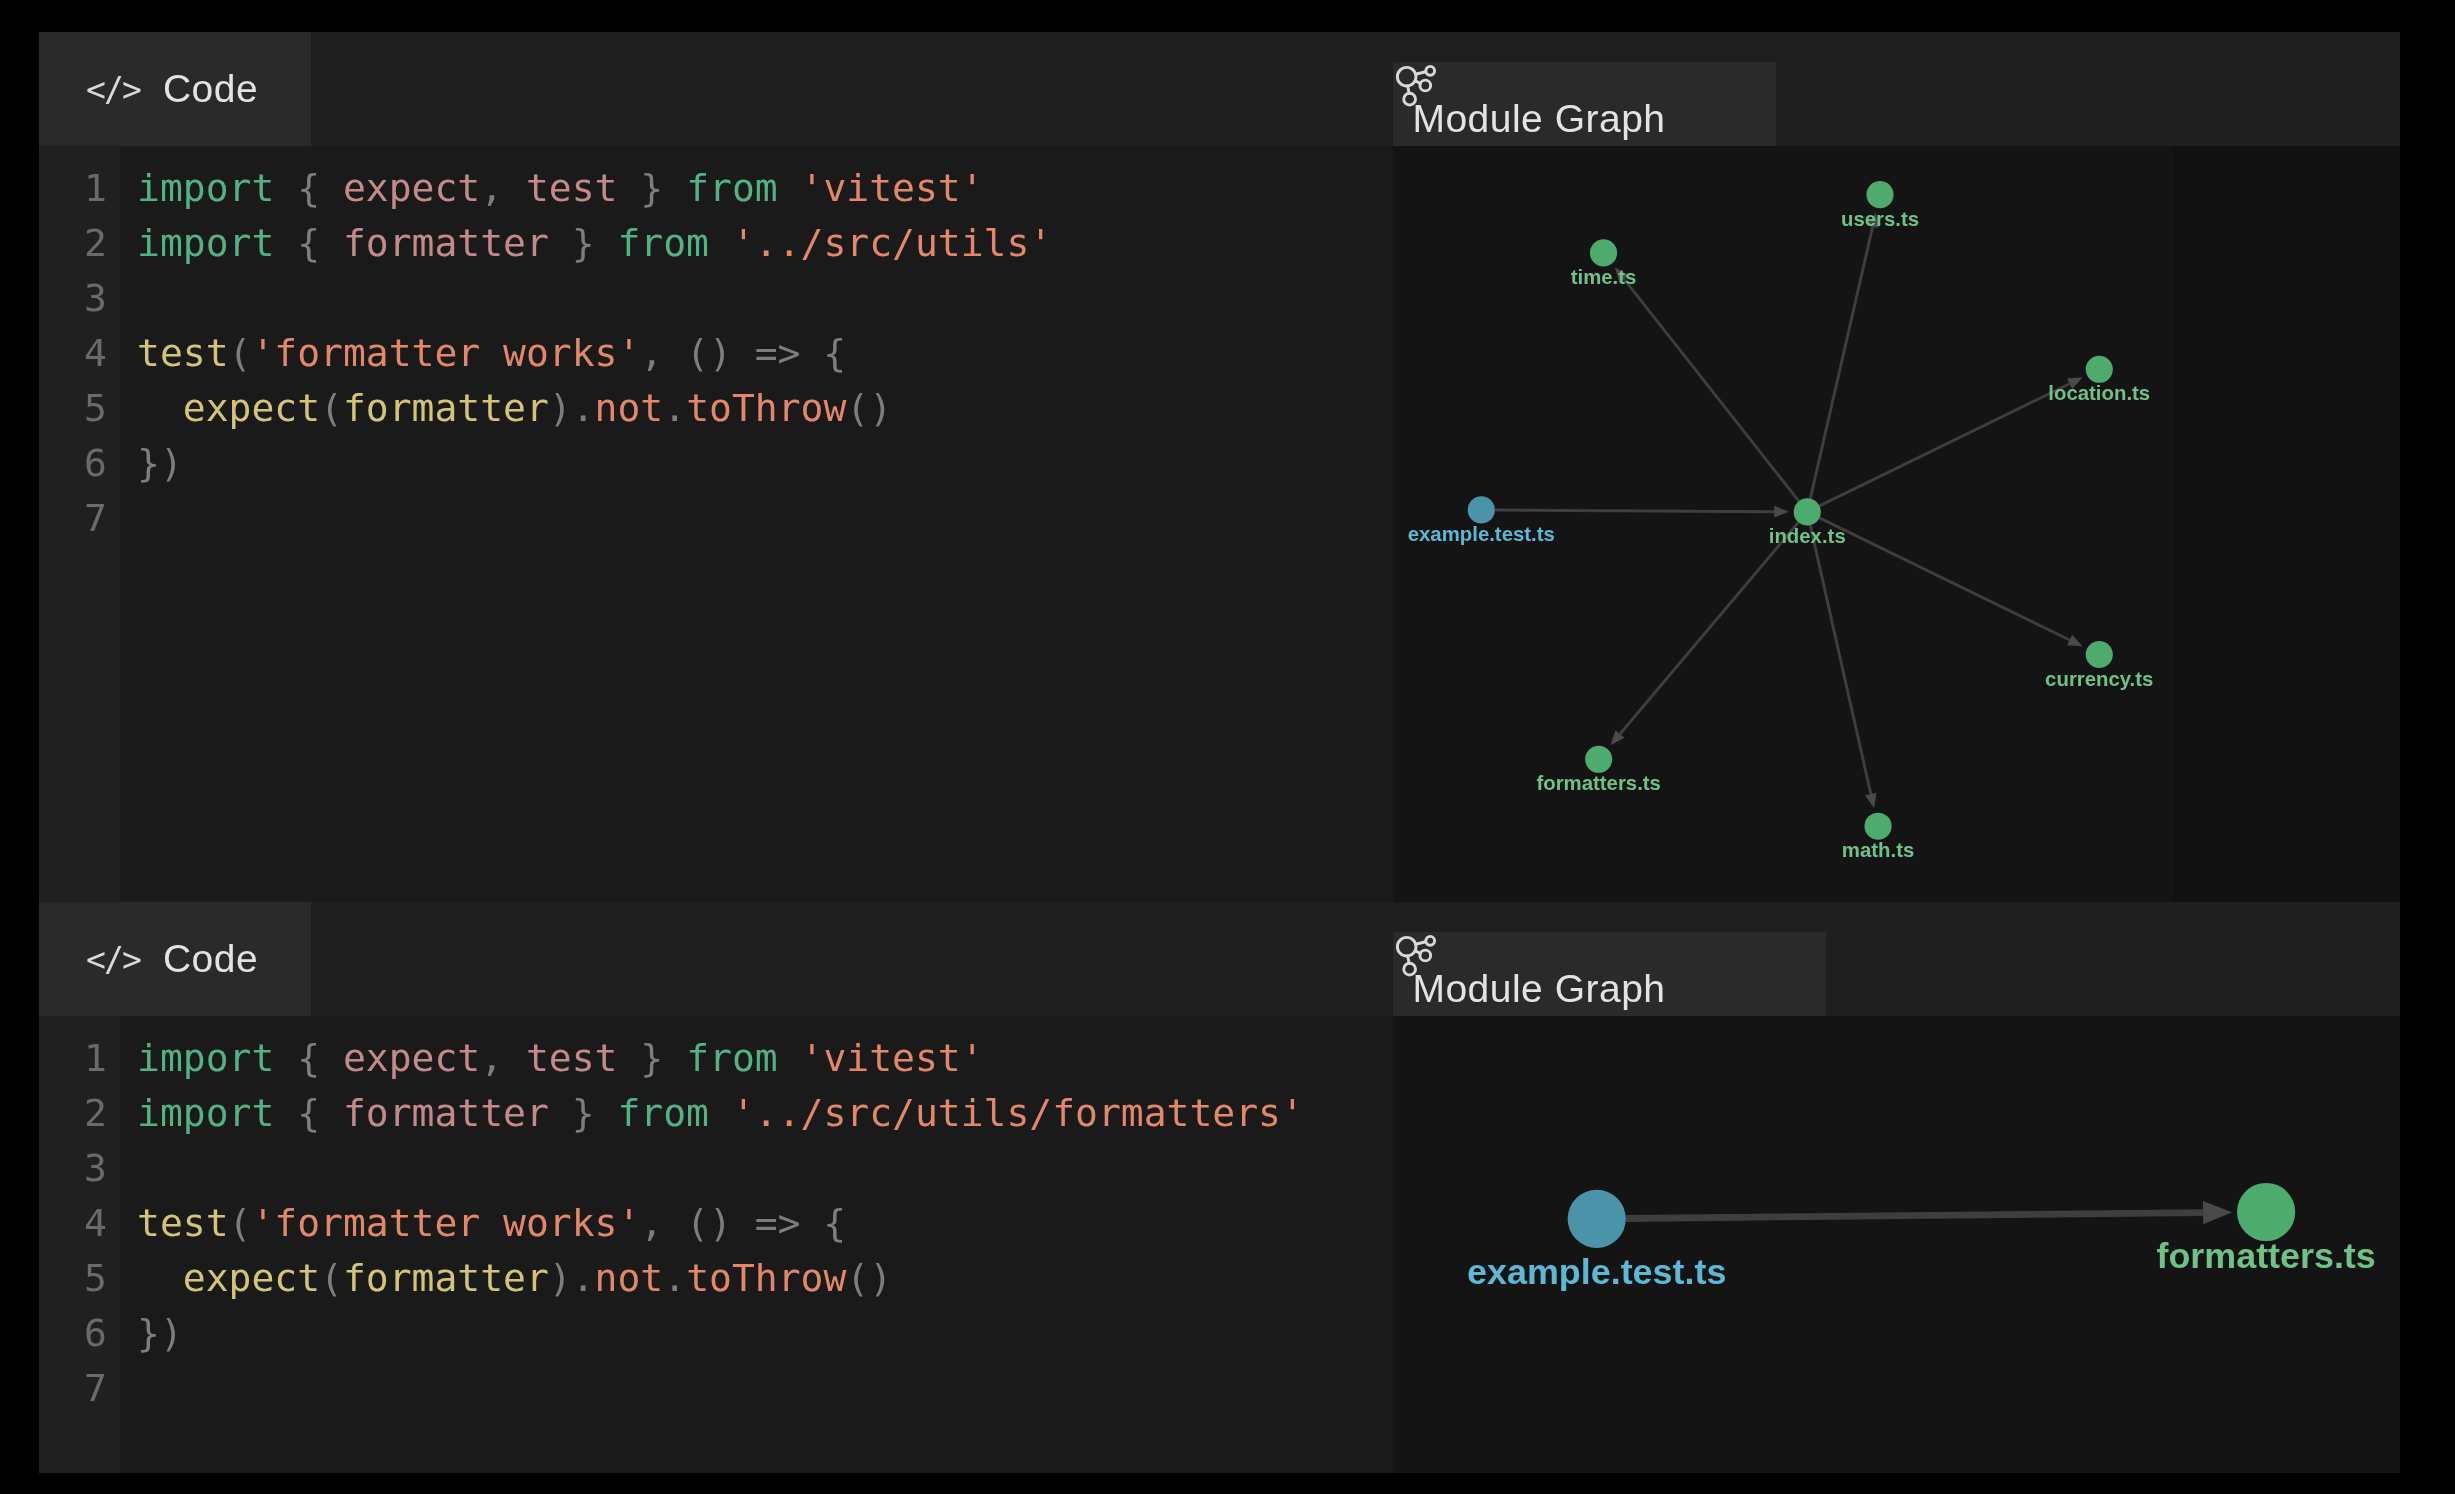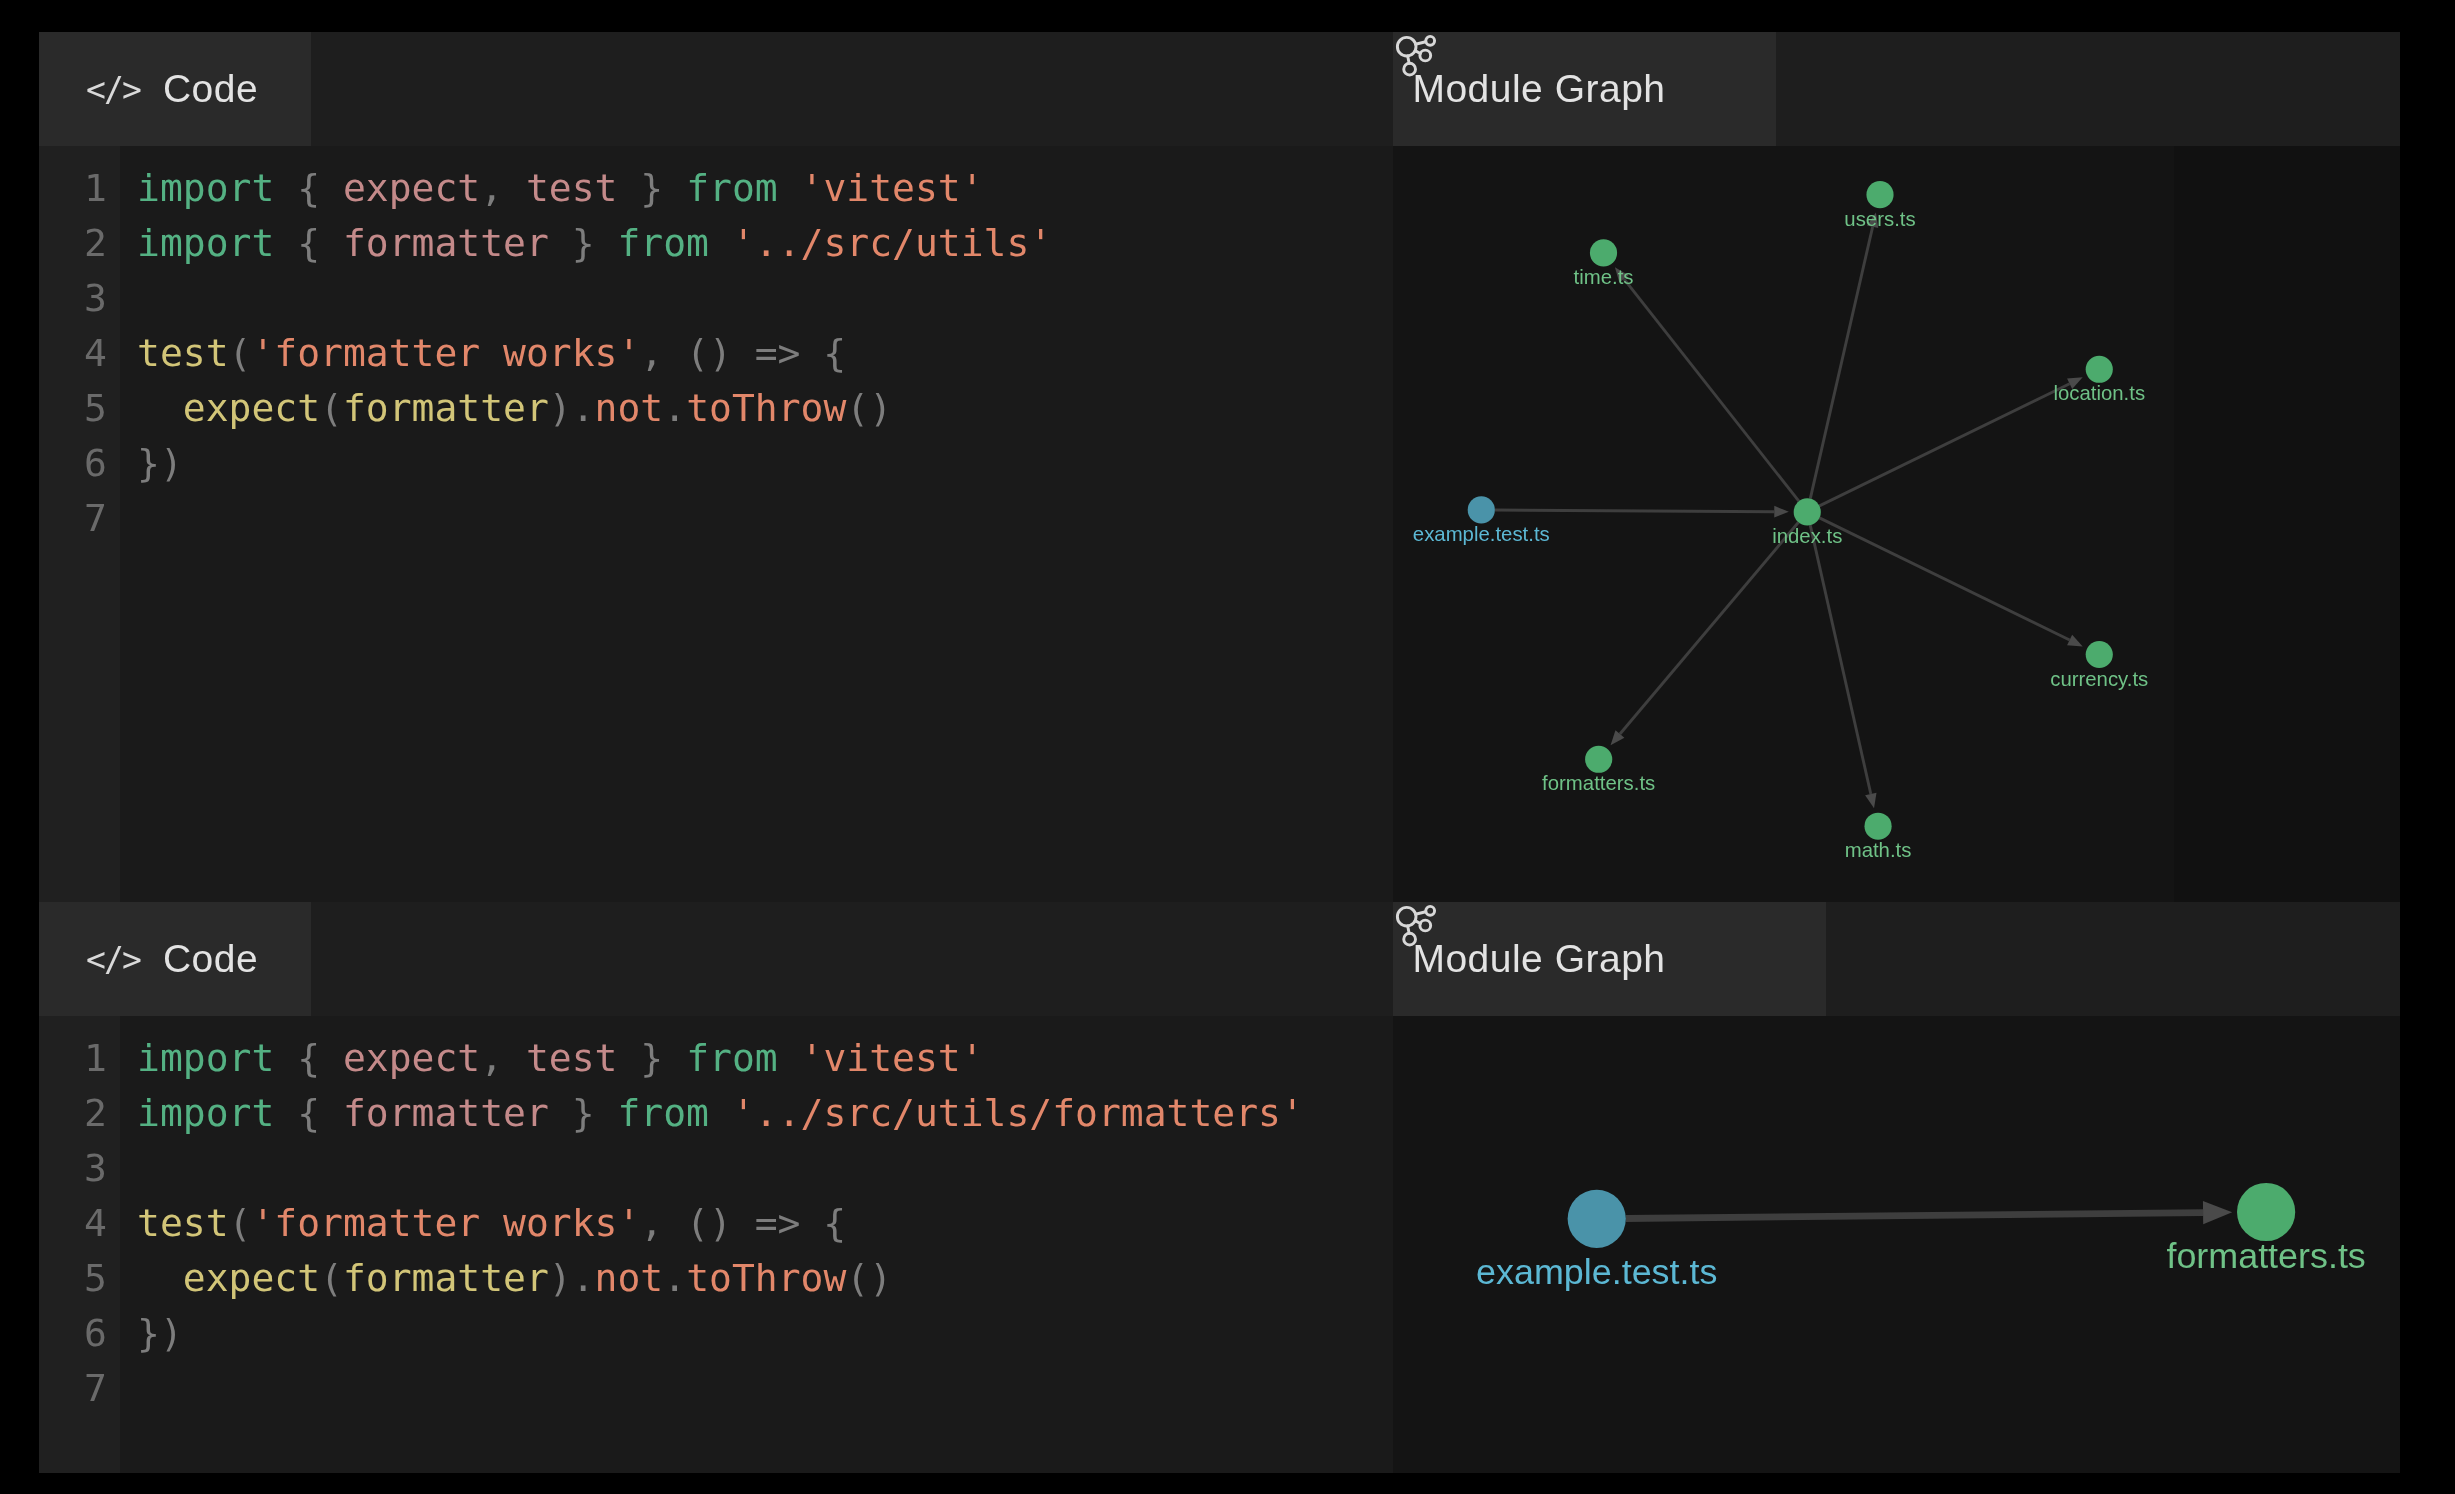--- a/index.html
+++ b/index.html
@@ -8,31 +8,31 @@
   .panel{position:absolute;overflow:hidden;}
   .p-tc{left:0;top:0;width:1354px;height:870px;}
   .p-tg{left:1354px;top:0;width:1007px;height:870px;}
   .p-bc{left:0;top:870px;width:1354px;height:571px;}
   .p-bg{left:1354px;top:870px;width:1007px;height:571px;}
   .hdr{position:absolute;left:0;top:0;right:0;height:114px;background:var(--header_bg,#1e1e1e);
        border-bottom:1px solid #242424;}
   .tab{position:absolute;left:0;top:0;height:114px;background:var(--tab_bg,#2a2a2a);
        display:flex;align-items:center;color:var(--tab_text,#e3e3e3);font-size:39px;letter-spacing:0.5px;}
   .tab-left{width:272px;padding-left:47px;gap:23px;box-sizing:border-box;}
-  .tab-right{padding-left:19.4px;gap:37px;box-sizing:border-box;}
+  .tab-right{padding-left:19.4px;gap:37px;box-sizing:border-box;margin-top:30px;}
   .w-tg{width:383px;} .w-bg{width:433px;}
   .code-icon{font-family:"DejaVu Sans Mono",monospace;font-size:33px;color:#d9d9d9;letter-spacing:-1.9px;}
   .gicon{flex:0 0 auto;}
   .code-area{position:absolute;left:0;top:114px;right:0;bottom:0;background:var(--code_bg,#1a1a1a);
        font-family:"DejaVu Sans Mono",monospace;font-size:38px;line-height:55px;padding-top:14.6px;box-sizing:border-box;}
   .gutter-bg{position:absolute;left:0;top:0;bottom:0;width:81px;background:var(--gutter_bg,#202020);}
   .cl{position:relative;display:flex;white-space:pre;}
   .ln{display:inline-block;width:68px;text-align:right;color:var(--ln,#6a6a6a);flex:0 0 auto;}
   .ct{padding-left:30px;}
-  .graph-area{position:absolute;left:0;top:114px;right:0;bottom:0;background:var(--graph_bg,#141414);}
+  .graph-area{position:absolute;left:0;top:114px;right:0;bottom:0;background:var(--graph_bg,#141414);font-weight:bold;}
   .tg-strip{position:absolute;right:0;top:0;bottom:0;width:226px;background:rgba(0,0,0,.12);}
   svg{position:absolute;left:0;top:0;}
   svg text{font-family:"Liberation Sans",sans-serif;}
 </style>
 </head>
 <body>
 
 <div class="stage">
 
   <section class="panel p-tc">

